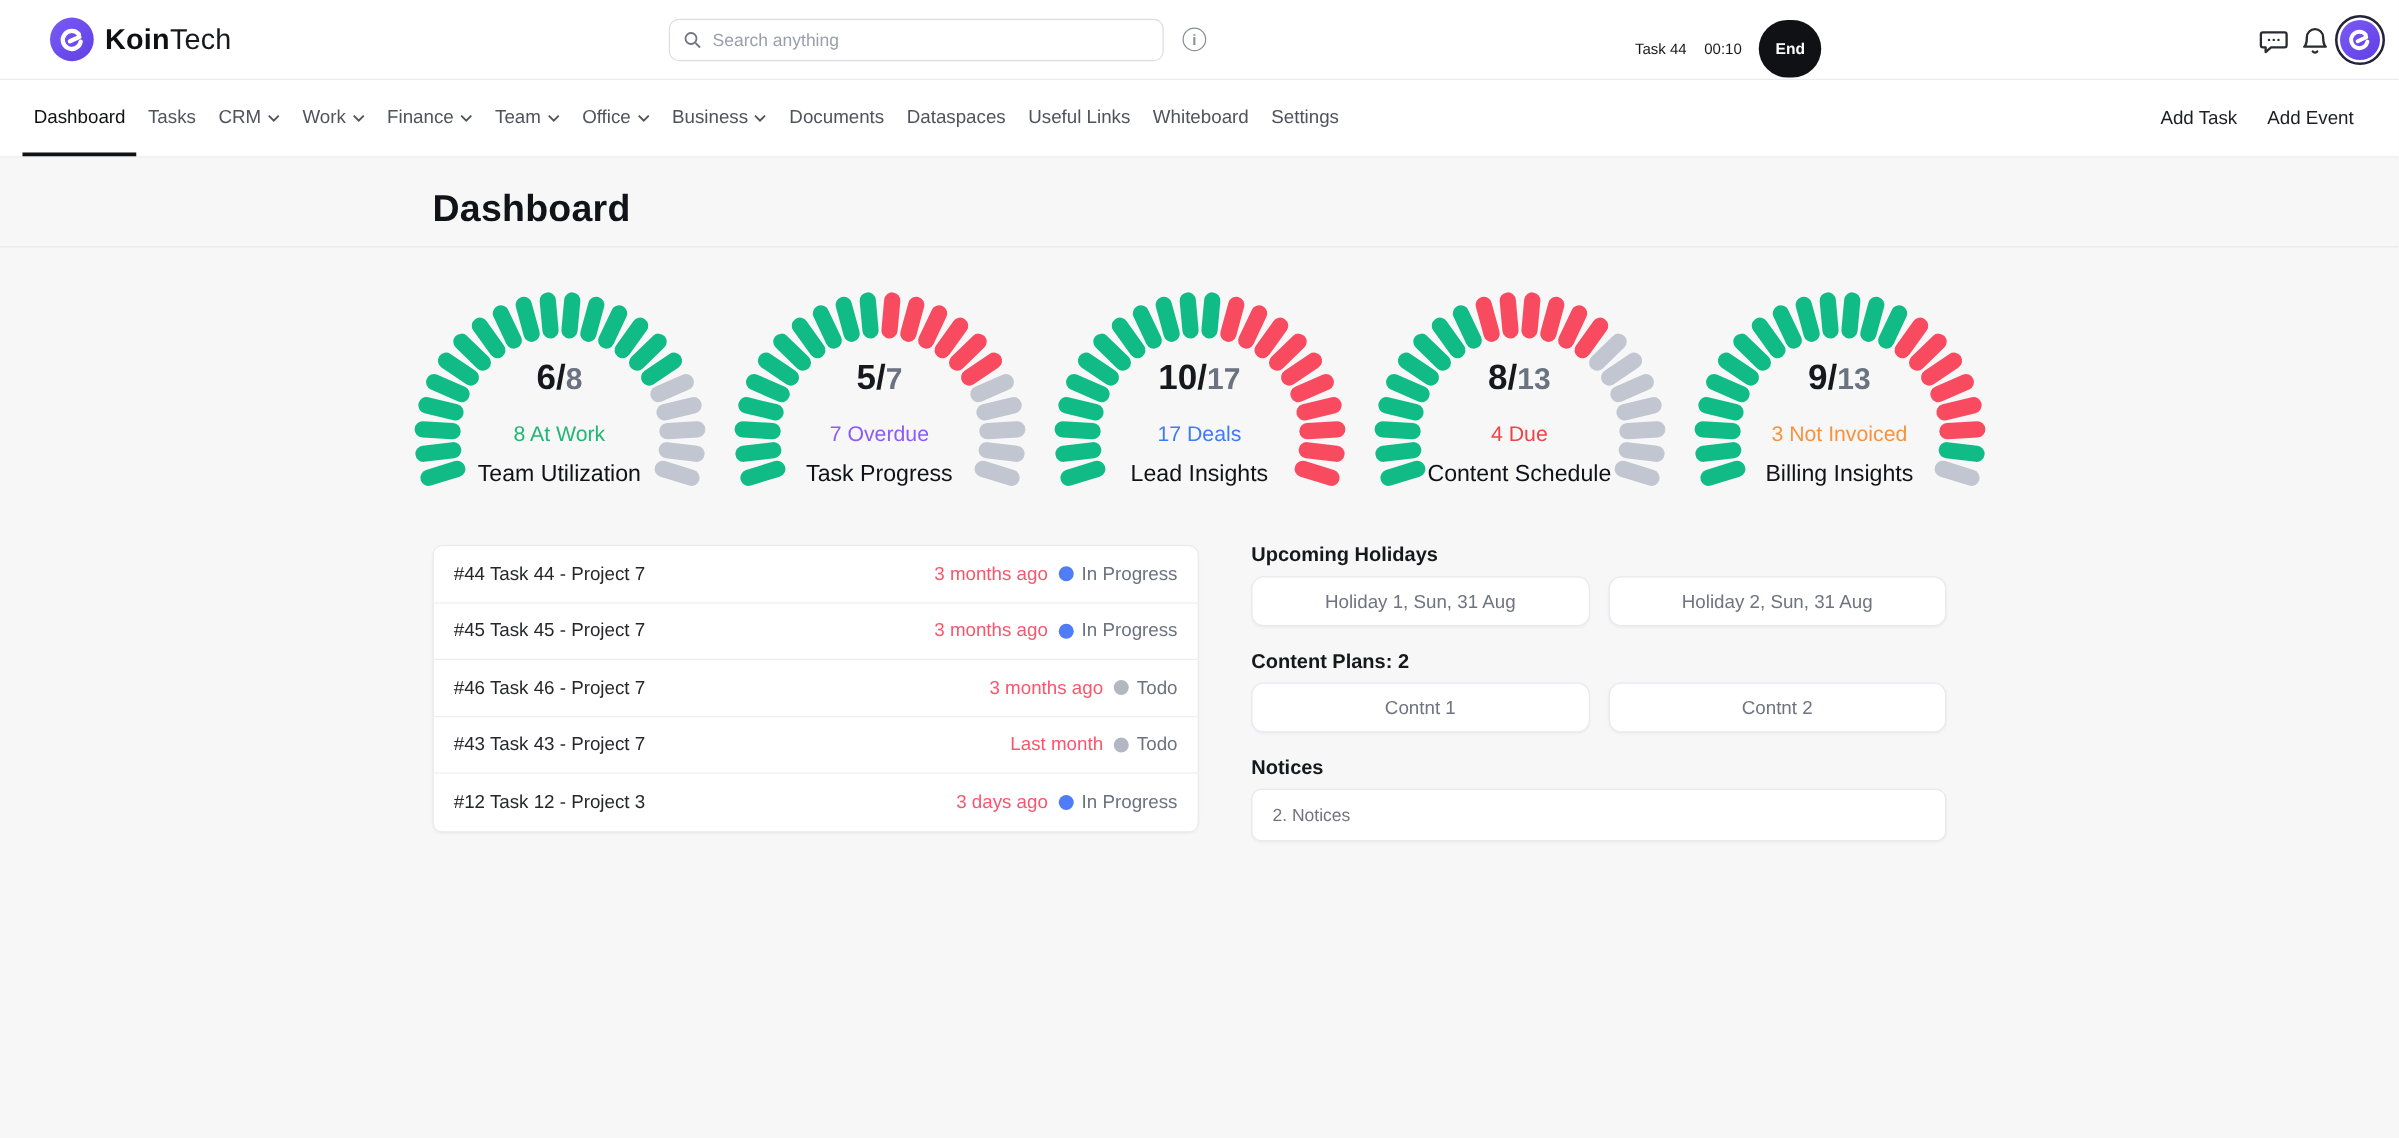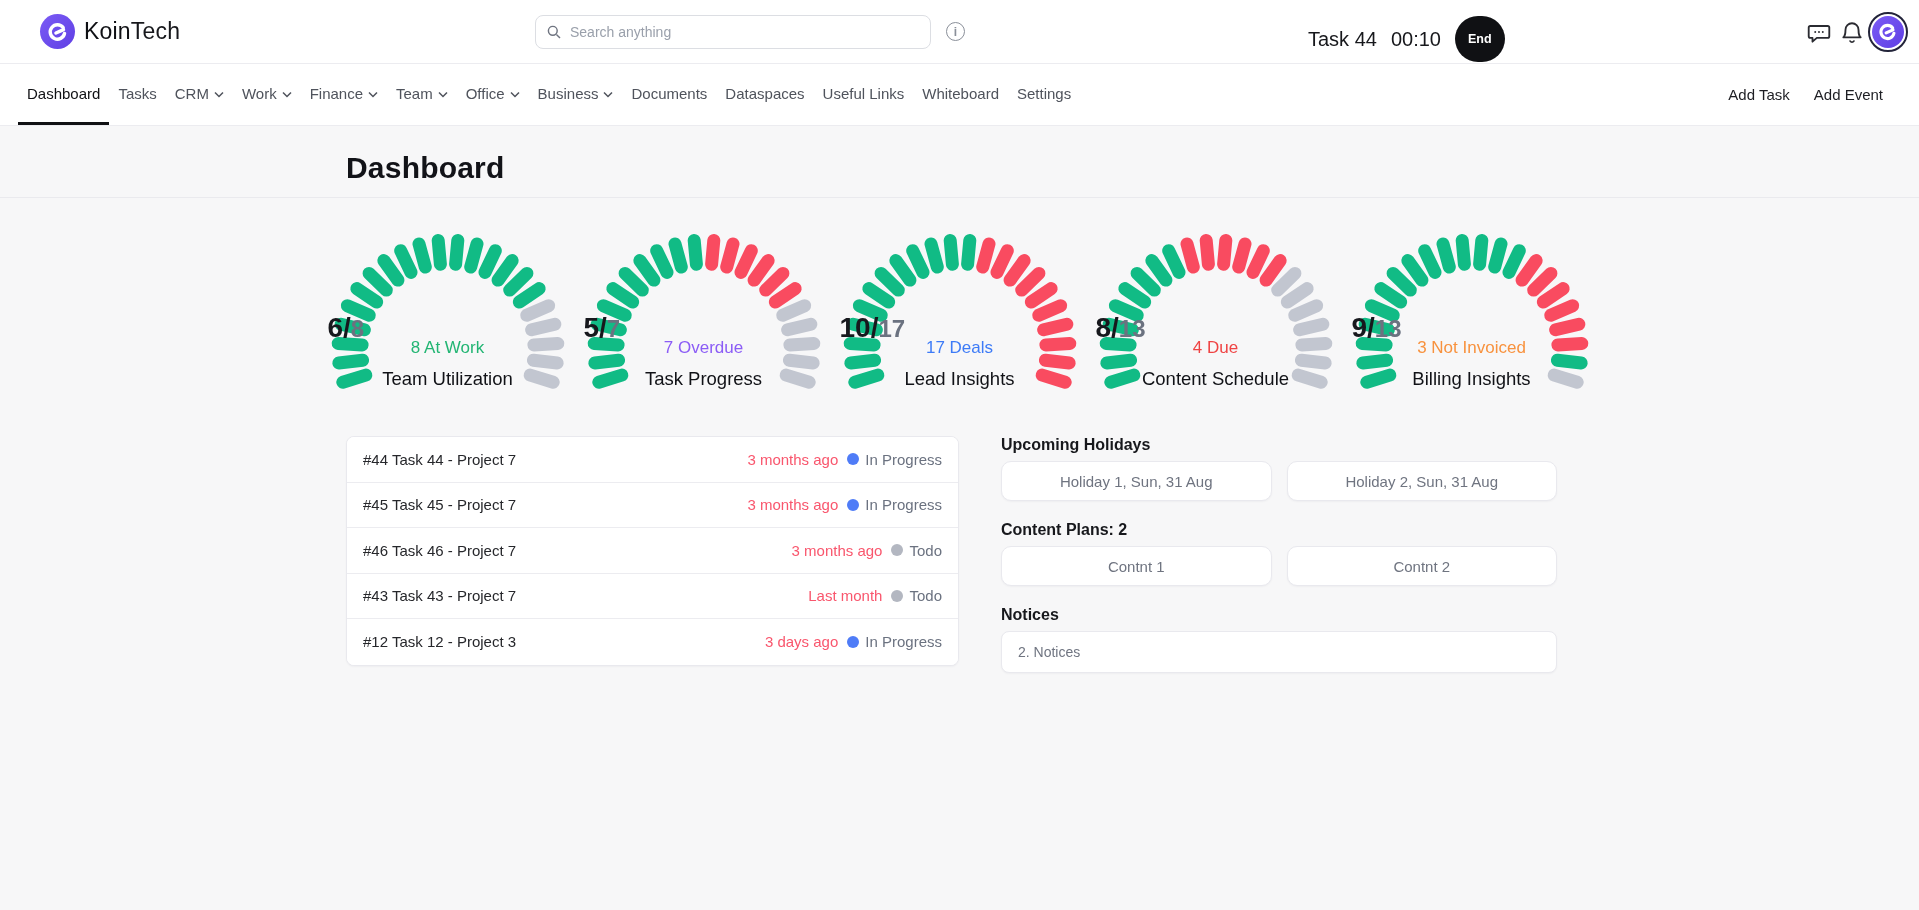--- a/index.html
+++ b/index.html
@@ -5,28 +5,28 @@
   * { margin:0; padding:0; box-sizing:border-box; }
   html,body { width:1919px; height:910px; overflow:hidden;
     font-family:"Liberation Sans","DejaVu Sans",sans-serif;
     background:#f7f7f8; color:#1b1c20; }
 
   
   .header { position:relative; height:64px; background:#fff; border-bottom:1px solid #ececf0; }
   .logo { position:absolute; left:40px; top:14px; display:flex; align-items:center; gap:9px; cursor:pointer; }
   .logo-mark { width:35px; height:35px; border-radius:50%; background:linear-gradient(135deg,#7b5bf5,#5f3fe4); display:flex; align-items:center; justify-content:center; }
   .brand { font-size:23px; letter-spacing:.2px; }
-  .brand b { font-weight:400; color:#0f1014; }
+  .brand b { font-weight:700; color:#0f1014; }
   .brand span.light { font-weight:400; color:#17181c; }
   .search { position:absolute; left:535px; top:15px; width:396px; height:34px; border:1px solid #dcdee3; border-radius:8px; background:#fff; display:flex; align-items:center; padding:0 10px; gap:8px; }
   .search input { border:none; outline:none; flex:1; font-size:14px; color:#333; font-family:inherit; background:transparent; }
   .search input::placeholder { color:#9aa0ab; }
   .info-badge { position:absolute; left:946px; top:22px; width:19px; height:19px; border-radius:50%; border:1.6px solid #8a8f99; color:#8a8f99; font-size:12px; display:flex; align-items:center; justify-content:center; font-weight:700; cursor:pointer; }
   .timer { position:absolute; left:1308px; top:16px; display:flex; align-items:center; gap:14px; }
-  .timer-task, .timer-time { font-size:20px; color:#17181c; }
+  .timer-task, .timer-time { font-size:12px; color:#17181c; }
   .end-btn { background:#101114; color:#fff; font-size:12.5px; font-weight:700; border:none; border-radius:999px; padding:16px 13px; cursor:pointer; }
   .hicon { position:absolute; top:20px; width:26px; height:26px; cursor:pointer; color:#2a2b31; }
   .hicon svg { width:100%; height:100%; }
   .avatar { position:absolute; left:1868px; top:12px; width:40px; height:40px; border-radius:50%; border:2px solid #23243a; padding:2px; background:#fff; cursor:pointer; }
   .avatar-inner { width:100%; height:100%; border-radius:50%; background:linear-gradient(135deg,#7b5bf5,#5f3fe4); display:flex; align-items:center; justify-content:center; }
 
   
   .nav { height:62px; background:#fff; border-bottom:1px solid #ececf0; display:flex; align-items:stretch; padding:0 24px 0 18px; }
   .nav-item { display:flex; align-items:center; gap:5px; padding:0 9px; font-size:15px; color:#4f535c; cursor:pointer; border-bottom:3px solid transparent; white-space:nowrap; }
   .nav-item.active { color:#101114; border-bottom-color:#101114; }
@@ -35,21 +35,21 @@
   .nav-action { display:flex; align-items:center; padding:0 12px; font-size:15px; color:#1d1e23; cursor:pointer; white-space:nowrap; }
 
   
   .page-head { height:72px; padding-left:346px; display:flex; align-items:flex-end; border-bottom:1px solid #eaeaee; }
   .page-title { font-size:30px; font-weight:700; color:#121318; padding-bottom:12px; letter-spacing:.2px; }
 
   
   .gauges { margin-top:28px; display:flex; justify-content:center; gap:16px; }
   .gauge { position:relative; width:240px; height:172px; }
   .gauge svg { position:absolute; left:0; top:0; }
-  .gauge-number { position:absolute; left:0; top:86px; width:100%; }
+  .gauge-number { position:absolute; left:0; top:60px; width:100%; text-align:center; }
   .gauge-number .val { font-size:28px; font-weight:700; color:#17181d; }
   .gauge-number .tot { font-size:24px; font-weight:600; color:#6b7280; }
   .gauge-sub { position:absolute; left:0; top:112px; width:100%; text-align:center; font-size:17px; }
   .gauge-title { position:absolute; left:0; top:142px; width:100%; text-align:center; font-size:18.5px; font-weight:500; color:#111217; }
 
   
   .content { display:flex; gap:42px; margin:38px 0 0 346px; width:1211px; }
 
   .task-card { width:613px; background:#fff; border:1px solid #e9e9ee; border-radius:8px; box-shadow:0 1px 2px rgba(20,20,40,.04); align-self:flex-start; overflow:hidden; }
   .task-row { display:flex; align-items:center; height:45.5px; padding:0 16px; border-bottom:1px solid #ececf0; cursor:pointer; background:#fff; }

